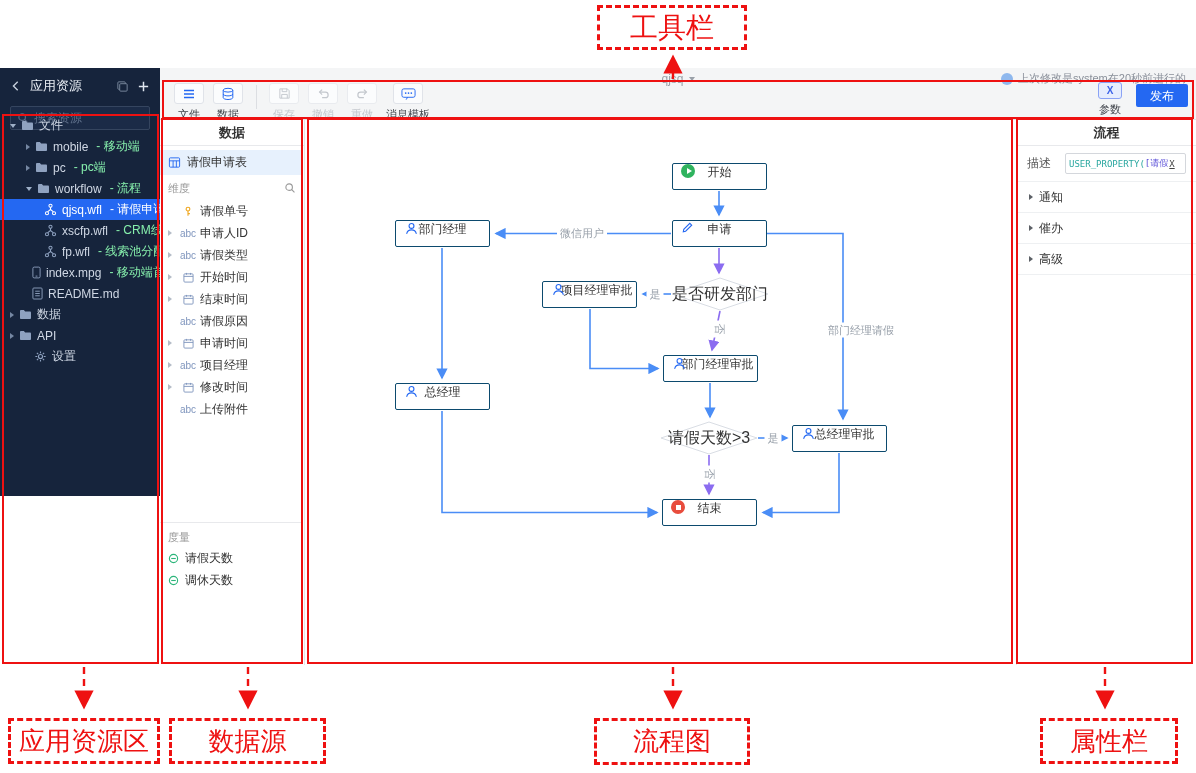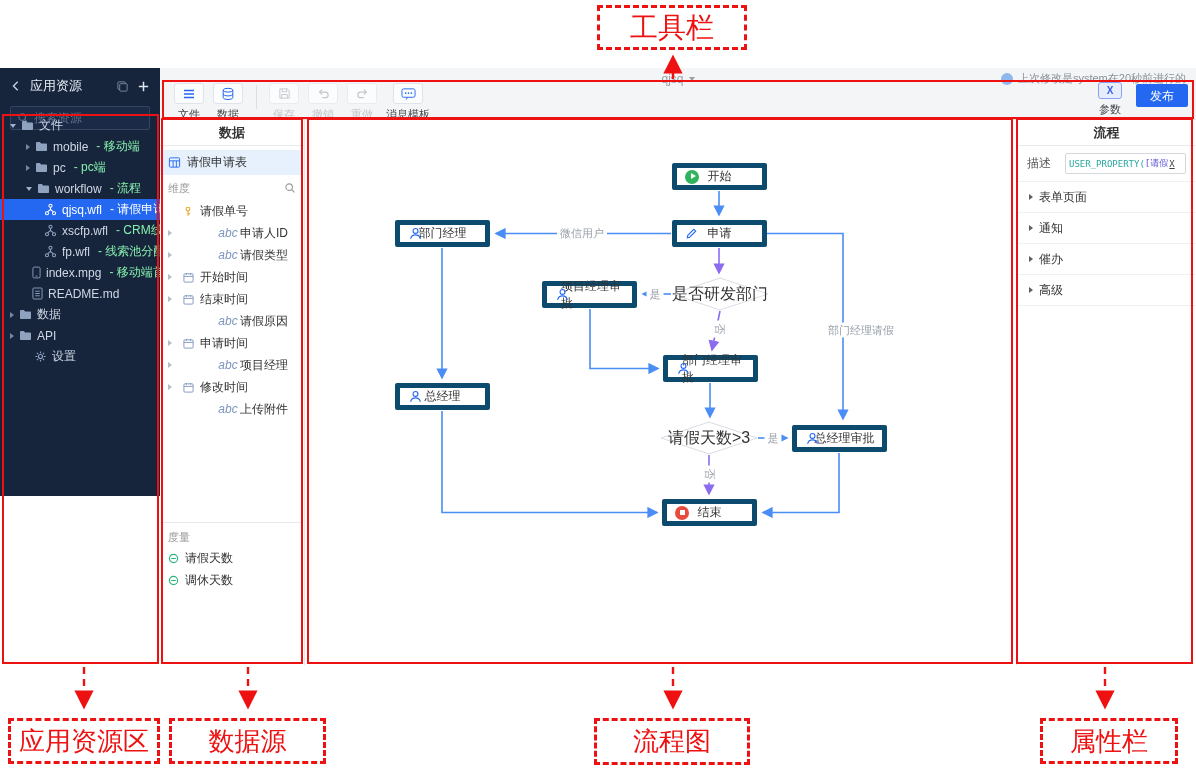--- a/index.html
+++ b/index.html
@@ -48,29 +48,29 @@
   .dpanel { position:absolute; left:160px; top:120px; width:145px; height:545px; background:#fff; border-right:1px solid #e4e5e8; font-size:12px; color:#333; }
   .dp-head { height:26px; line-height:26px; text-align:center; font-size:13px; font-weight:bold; border-bottom:1px solid #e8e9ec; }
   .dp-table { position:absolute; left:0; right:1px; top:30px; height:25px; background:#e7f1fd; display:flex; align-items:center; gap:6px; padding:0 8px; cursor:pointer; }
   .dp-dims { position:absolute; left:8px; right:8px; top:36px; height:20px; display:flex; align-items:center; }
   .dp-dims { top:58px; }
   .dp-dims .lbl { color:#999; font-size:11px; flex:1; }
   .dp-fields { position:absolute; left:0; right:0; top:80px; }
   .frow { display:flex; align-items:center; height:22px; padding-left:8px; gap:4px; cursor:pointer; }
   .frow .cz { width:8px; display:flex; }
   .frow .fic { width:16px; display:flex; justify-content:center; }
-  .abc { font-size:12px; color:#7f95bd; font-style:italic; letter-spacing:0;margin-left:40px; }
+  .abc { font-size:10px; color:#7f95bd; letter-spacing:0; }
   .dp-meas { position:absolute; left:0; right:1px; top:402px; border-top:1px solid #e8e9ec; padding-top:4px; }
   .dp-meas .lbl { color:#999; font-size:11px; padding-left:8px; height:20px; line-height:20px; }
   .mrow { display:flex; align-items:center; height:22px; padding-left:8px; gap:6px; cursor:pointer; }
 
   
   .canvas { position:absolute; left:305px; top:120px; width:711px; height:545px; background:#fff; }
   .edges { position:absolute; left:0; top:0; }
-  .fc-node { position:absolute; width:95px; height:27px; background:#fff; border:5px solid #0c4a6e; border-radius:2px; font-size:12px; color:#333; display:flex; align-items:center; justify-content:center; cursor:pointer; }
+  .fc-node { position:absolute; width:95px; height:27px; background:#fff; border:1px solid #0c4a6e; border-radius:2px; font-size:12px; color:#333; display:flex; justify-content:center; cursor:pointer; }
   .fc-node .nico { position:absolute; left:8px; display:flex; align-items:center; }
   .fc-dtext { position:absolute; transform:translate(-50%,-50%); font-size:16px; color:#333; white-space:nowrap; cursor:pointer; }
   .fc-elabel { position:absolute; transform:translate(-50%,-50%); font-size:11px; color:#98a0aa; background:#fff; padding:0 3px; white-space:nowrap; }
   .fc-elabel.rot { transform:translate(-50%,-50%) rotate(90deg); }
   .ico-start { width:14px; height:14px; border-radius:50%; background:#2fb35e; position:relative; display:inline-block; }
   .ico-start::after { content:""; position:absolute; left:5.5px; top:3.8px; border-left:5px solid #fff; border-top:3.2px solid transparent; border-bottom:3.2px solid transparent; }
   .ico-end { width:14px; height:14px; border-radius:50%; background:#e84c3d; position:relative; display:inline-block; }
   .ico-end::after { content:""; position:absolute; left:4.5px; top:4.5px; width:5px; height:5px; background:#fff; }
 
   
@@ -575,24 +575,20 @@
     <div class="pp-desc">
       <span class="lbl">描述</span>
       <span class="pp-input">
         <span class="fn">USER_PROPERTY(</span>
           <span class="arg">[请假</span>
           <span class="clz">X</span>
       </span>
     </div>
     <div class="prow">
       <span class="tri-r"></span>
-      <span>表单页面</span>
-    </div>
-    <div class="prow">
-      <span class="tri-r"></span>
       <span>通知</span>
     </div>
     <div class="prow">
       <span class="tri-r"></span>
       <span>催办</span>
     </div>
     <div class="prow">
       <span class="tri-r"></span>
       <span>高级</span>
     </div>

